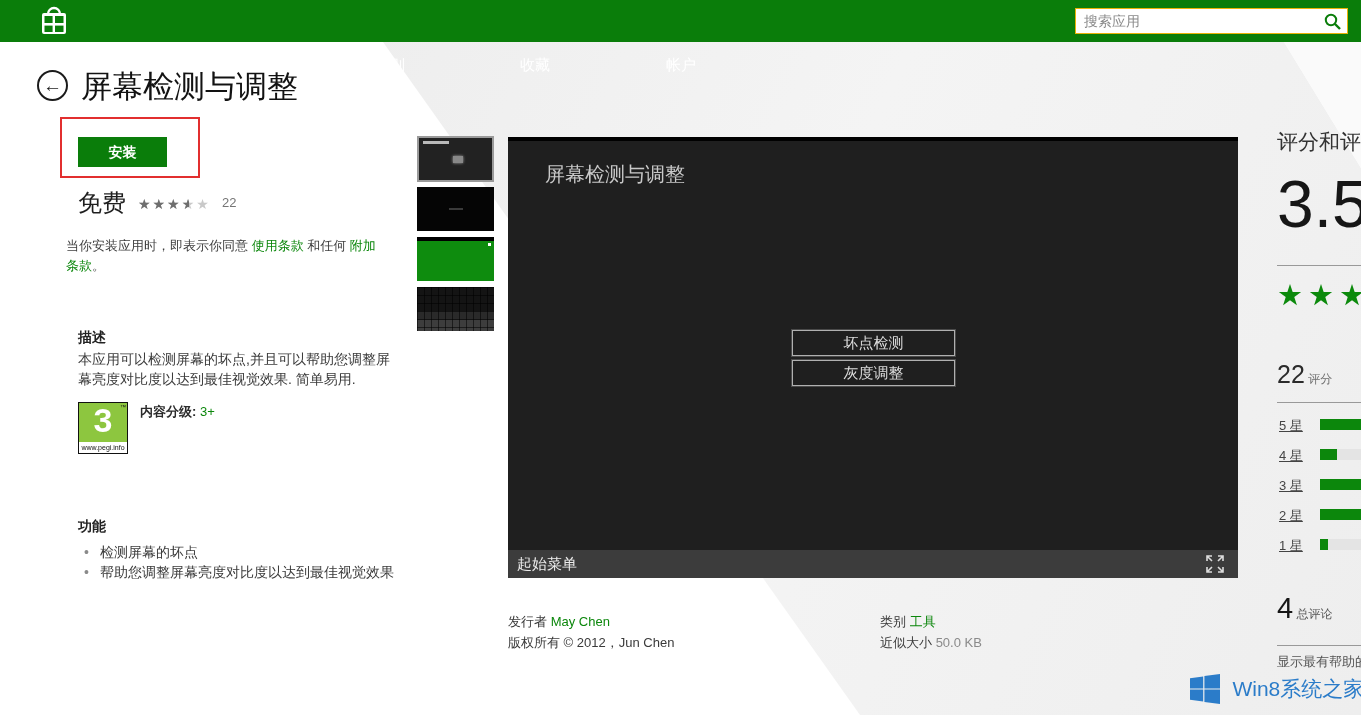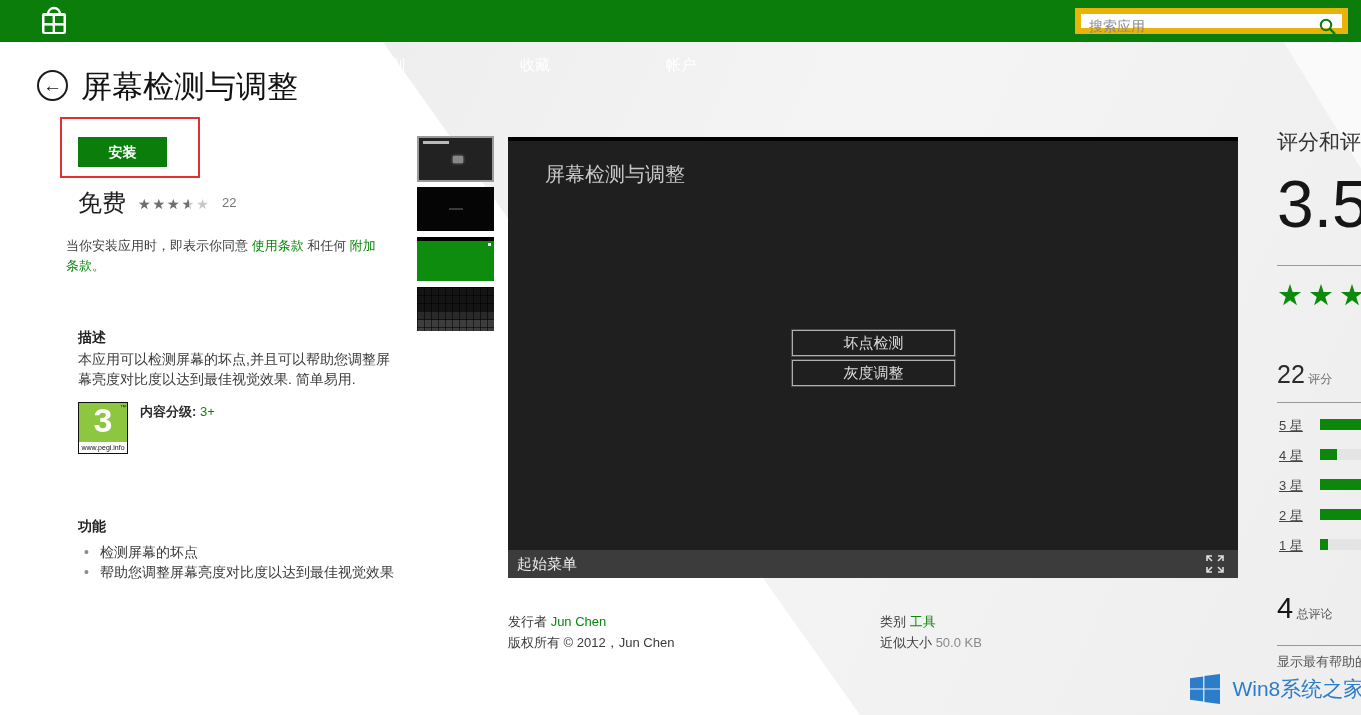--- a/index.html
+++ b/index.html
@@ -10,21 +10,21 @@
   .bg-band { position:absolute; left:0; top:0; width:1361px; height:715px; z-index:0;
     background:linear-gradient(115deg,#eaeaea 0%,#f4f4f4 55%,#eeeeee 100%);
     clip-path:polygon(383px 42px,1284px 42px,1361px 168px,1361px 715px,860px 715px); }
   .bg-corner { position:absolute; left:0; top:0; width:1361px; height:715px; z-index:0;
     background:#fafafa; clip-path:polygon(1284px 42px,1361px 42px,1361px 168px); }
 
   
   .nav { position:absolute; left:0; top:0; width:1361px; height:42px; background:#0a7d0a; z-index:5; }
   .nav-item { position:absolute; top:12px; color:#fff; font-size:15px; cursor:pointer; white-space:nowrap;margin-top:44px; }
   .store-icon { position:absolute; left:38px; top:5px; width:32px; height:32px; }
-  .searchbox { position:absolute; left:1075px; top:8px; width:273px; height:26px; background:#fff; border:6px solid #eab308; }
+  .searchbox { position:absolute; left:1075px; top:8px; width:273px; height:26px; background:#fff; border:1px solid #eab308; }
   .searchbox input { position:absolute; left:8px; top:1px; width:230px; height:22px; border:0; outline:0; font-size:14px; color:#333; font-family:inherit; background:transparent; }
   .searchbox input::placeholder { color:#8a8a8a; }
   .search-glyph { position:absolute; right:5px; top:3px; width:19px; height:19px; cursor:pointer; }
 
   
   .back-btn { position:absolute; left:37px; top:70px; width:31px; height:31px; border:2px solid #1b1b1b; border-radius:50%;
     color:#1b1b1b; font-size:19px; line-height:27px; text-align:center; cursor:pointer; z-index:2; background:transparent; }
   .page-title { position:absolute; left:81px; top:66px; font-size:31px; font-weight:normal; color:#121212; z-index:2; white-space:nowrap; }
 
   .annot-box { position:absolute; left:60px; top:117px; width:140px; height:61px; border:2px solid #e22f2f; z-index:3; }
@@ -199,21 +199,21 @@
         <path d="M1 6 V1 H6 M1 1 L6 6"></path>
           <path d="M12 1 H17 V6 M17 1 L12 6"></path>
         <path d="M1 12 V17 H6 M1 17 L6 12"></path>
           <path d="M17 12 V17 H12 M17 17 L12 12"></path>
       </svg>
     </span>
   </div>
 </div>
 
 <div class="pub" style="left:508px">
-  <div><span>发行者 </span><span class="glink">Jun Chen</span></div>
+  <div><span>发行者 </span><span class="glink">May Chen</span></div>
   <div>版权所有 © 2012，Jun Chen</div>
 </div>
 <div class="pub" style="left:880px">
   <div><span>类别 </span><span class="glink">工具</span></div>
   <div><span>近似大小 </span><span class="gray">50.0 KB</span></div>
 </div>
 
 <div class="sidebar">
   <div class="sb-head">评分和评论</div>
   <div class="sb-score">3.5</div>

